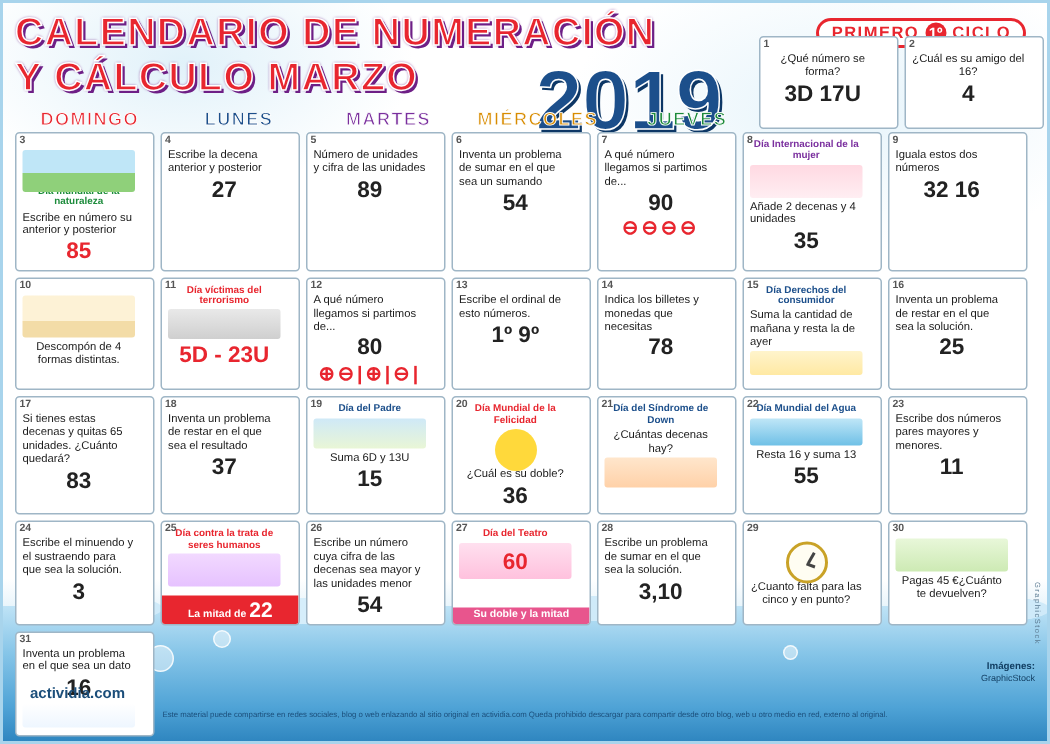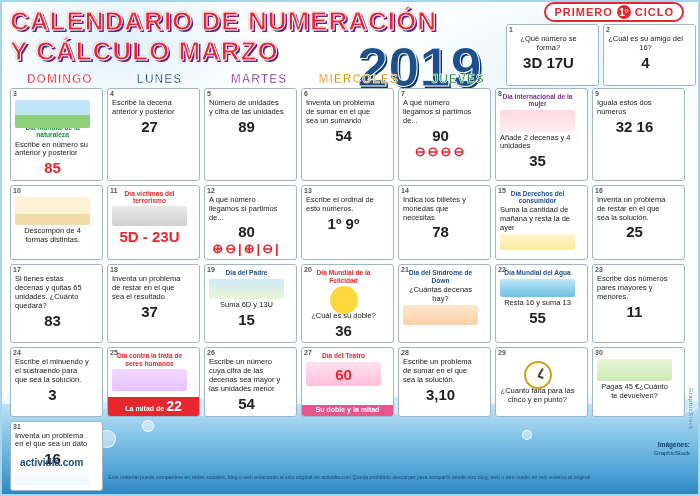--- a/index.html
+++ b/index.html
@@ -43,21 +43,21 @@
     font-size:26px;line-height:30px;margin:0;
   }
   .t2{font-size:26px;}
   .year{
     position:absolute;left:355px;top:32px;
     font-size:56px;font-weight:bold;color:#1c4f8b;
     -webkit-text-stroke:1px #ffffff;
     text-shadow:2px 2px 0 #0d3766;
   }
   .ciclo{
-    position:absolute;right:14px;top:0;
+    position:absolute;right:14px;top:10px;
     display:flex;align-items:center;gap:4px;
     background:#ffffff;border:2px solid #e8262f;border-radius:12px;
     padding:1px 8px;
   }
   .ciclo span{color:#e8262f;font-weight:bold;font-size:11px;letter-spacing:1px;}
   .ciclo .circ{
     width:14px;height:14px;border-radius:50%;background:#e8262f;color:#fff;
     font-size:10px;display:flex;align-items:center;justify-content:center;font-weight:bold;
   }
 

